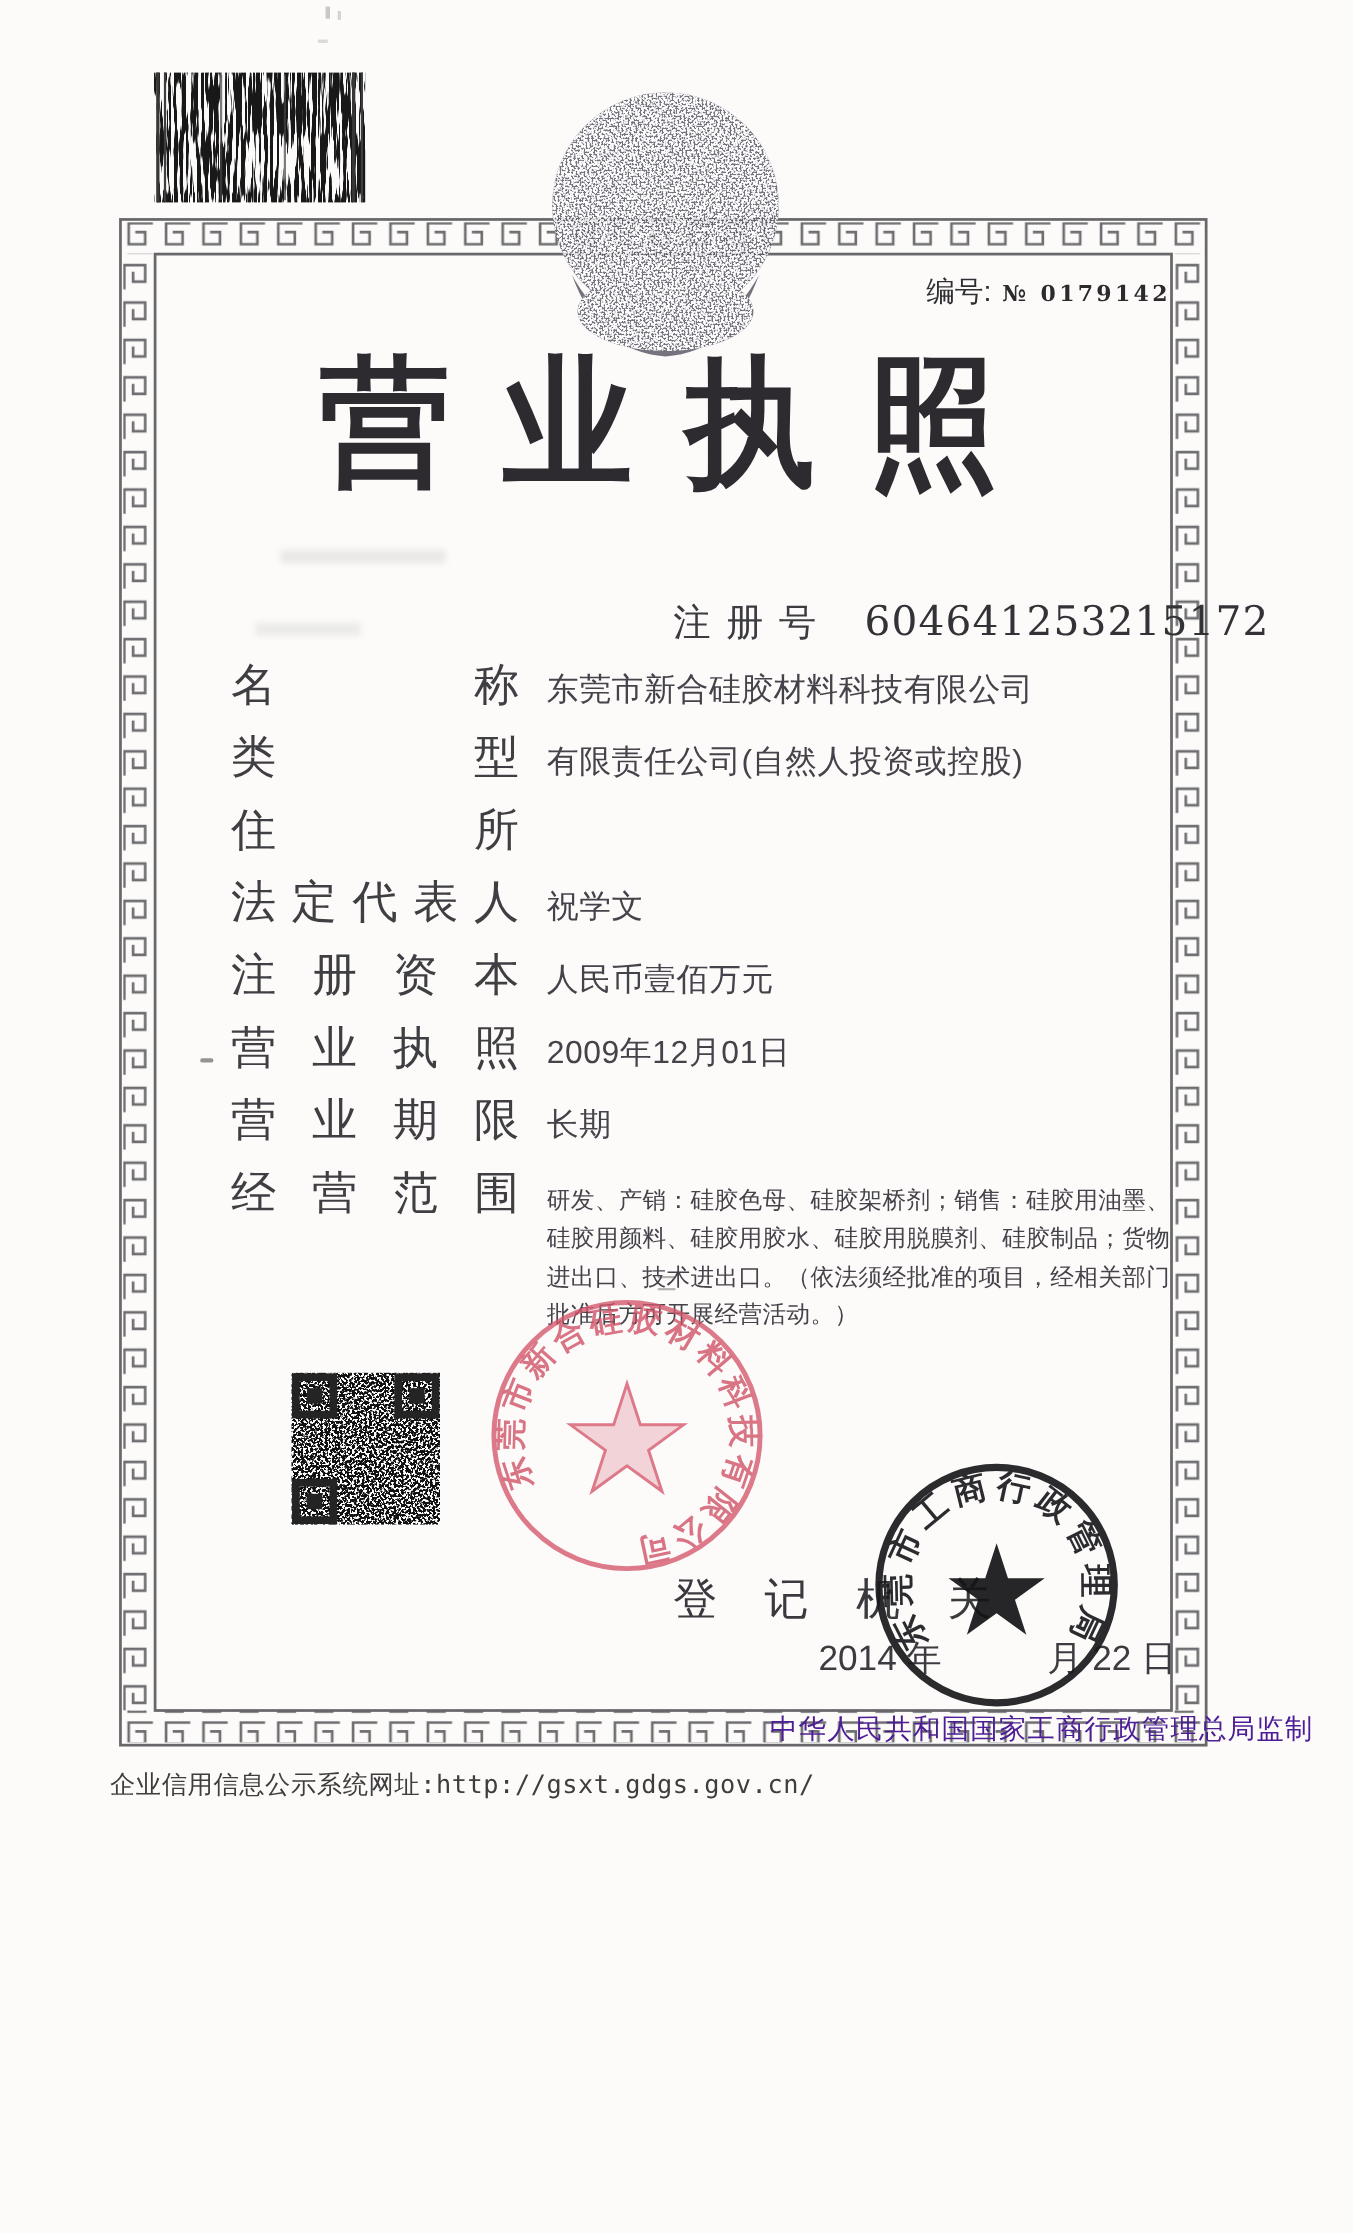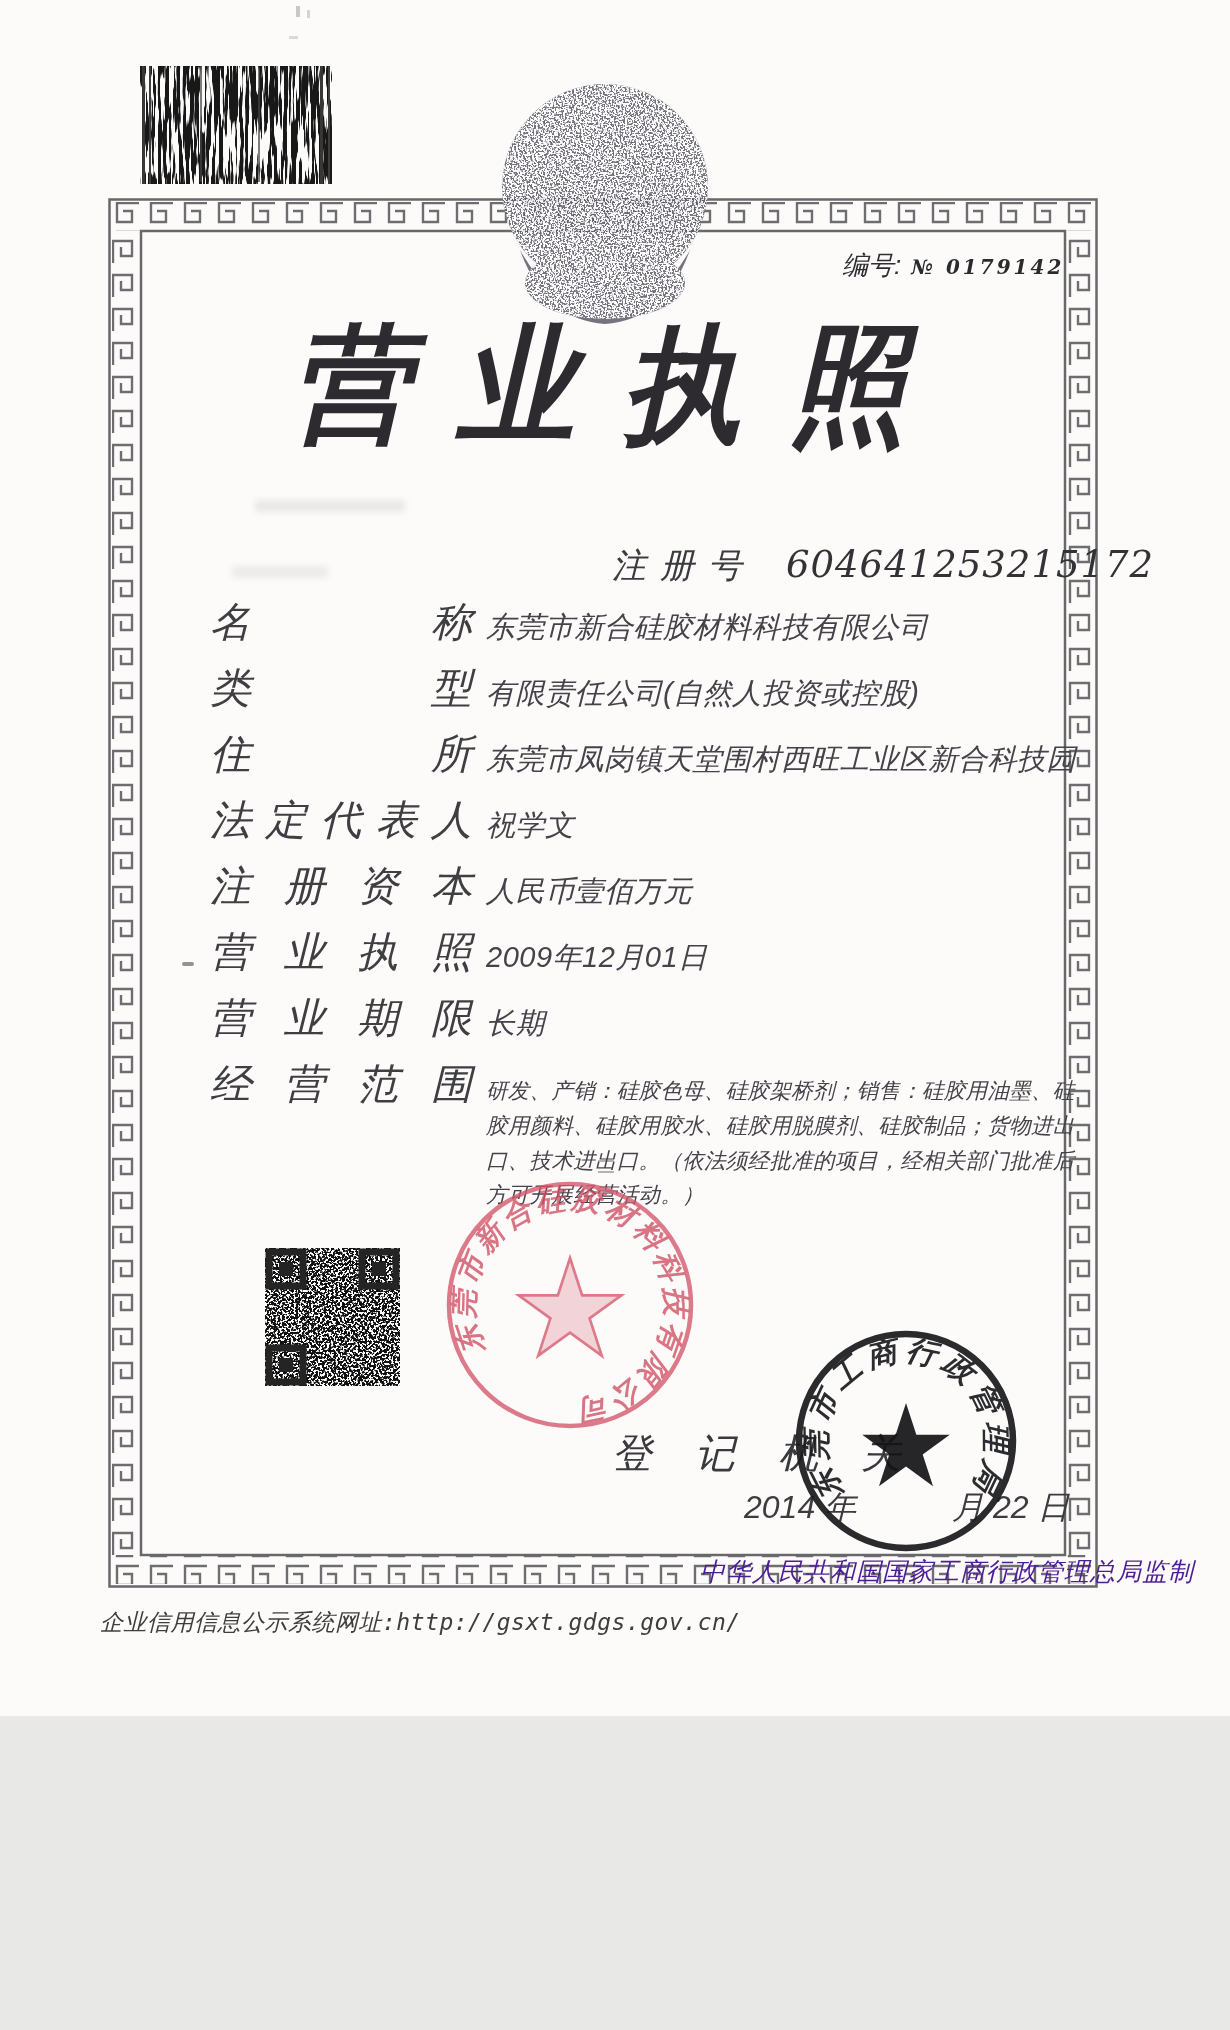--- a/index.html
+++ b/index.html
@@ -1,17 +1,17 @@
 <!DOCTYPE html>
 <html><head>
 <meta charset="utf-8">
 <style>
   html,body{margin:0;padding:0;background:#e8e8e6;}
-  .page{position:relative;width:1230px;height:1716px;background:#fcfbfa;overflow:hidden;
-        font-family:"Liberation Sans",sans-serif;color:#3b3a3e;font-style:italic;}
+  .page{position:relative;width:1230px;height:2030px;background:#fcfbfa;overflow:hidden;
+        font-family:"Liberation Sans",sans-serif;color:#3b3a3e;}
   svg{display:block;}
   #layer-base{position:absolute;left:0;top:0;z-index:1;}
   #layer-seals{position:absolute;left:0;top:0;z-index:5;pointer-events:none;}
   .txt{position:absolute;z-index:3;}
 
   
   .serial{left:842px;top:248px;display:flex;align-items:baseline;gap:10px;}
   .serial .lbl{font-size:26px;color:#2f2f33;}
   .serial .num{font-family:"DejaVu Serif",serif;font-size:20px;font-weight:bold;
                letter-spacing:3px;color:#2b2b2e;}
@@ -21,21 +21,21 @@
          letter-spacing:48px;text-indent:40px;color:#2d2b2f;line-height:1.1;
          transform:scaleY(1.08);transform-origin:top center;}
 
   
   .regline{left:612px;top:543px;display:flex;align-items:baseline;gap:30px;}
   .regline .lbl{font-size:34px;letter-spacing:14px;color:#3c3c40;}
   .regline .num{font-family:"DejaVu Serif",serif;font-size:37px;letter-spacing:1px;color:#333236;}
 
   
   .fields{left:210px;top:600px;width:870px;}
-  .frow{display:flex;min-height:66px;align-items:flex-start;}
+  .frow{display:flex;min-height:66px;align-items:flex-start;gap:11px;}
   .frow .flabel{width:262px;flex:0 0 262px;font-size:41px;color:#3f3e42;
                 text-align:justify;text-align-last:justify;line-height:1.1;}
   .frow .fvalue{flex:1;padding-top:9px;padding-left:14px;font-size:29px;color:#45434a;
                 line-height:1.25;letter-spacing:0.5px;}
   .frow.scope .fvalue{font-size:21.5px;line-height:1.62;padding-top:12px;letter-spacing:0.3px;}
 
   
   .issuer{left:612px;top:1426px;font-size:40px;letter-spacing:16px;color:#3a393d;}
   .datetxt{left:744px;top:1486px;font-size:32px;color:#3c3b40;white-space:pre;}
 
@@ -154,21 +154,20 @@
     <div class="frow">
       <span class="flabel">名称</span>
       <span class="fvalue">东莞市新合硅胶材料科技有限公司</span>
     </div>
     <div class="frow">
       <span class="flabel">类型</span>
       <span class="fvalue">有限责任公司(自然人投资或控股)</span>
     </div>
     <div class="frow">
       <span class="flabel">住所</span>
-      <span class="fvalue">东莞市凤岗镇天堂围村西旺工业区新合科技园</span>
     </div>
     <div class="frow">
       <span class="flabel">法定代表人</span>
       <span class="fvalue">祝学文</span>
     </div>
     <div class="frow">
       <span class="flabel">注册资本</span>
       <span class="fvalue">人民币壹佰万元</span>
     </div>
     <div class="frow">

